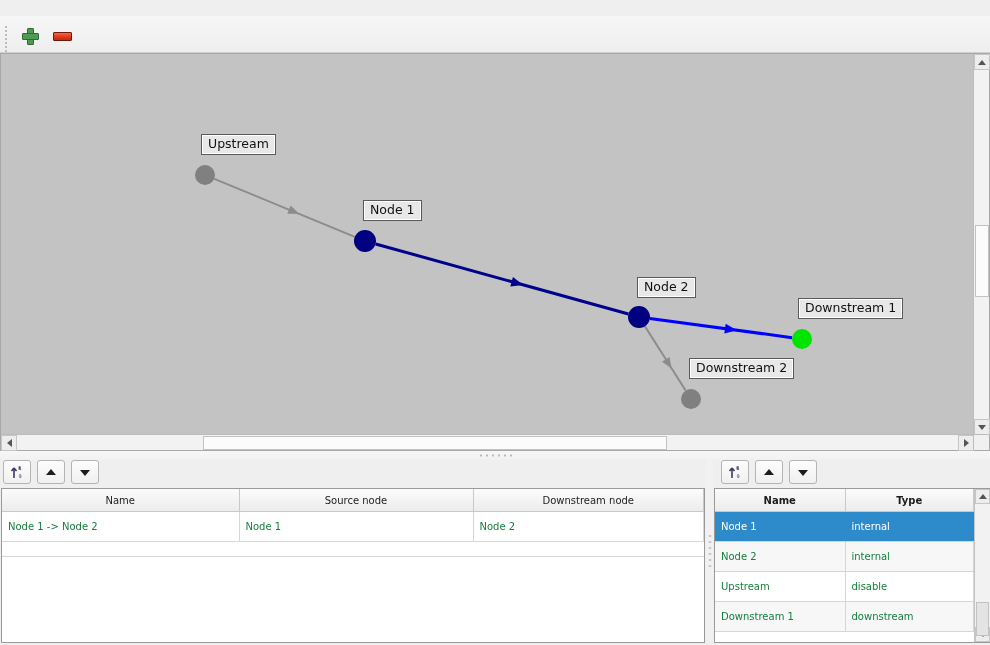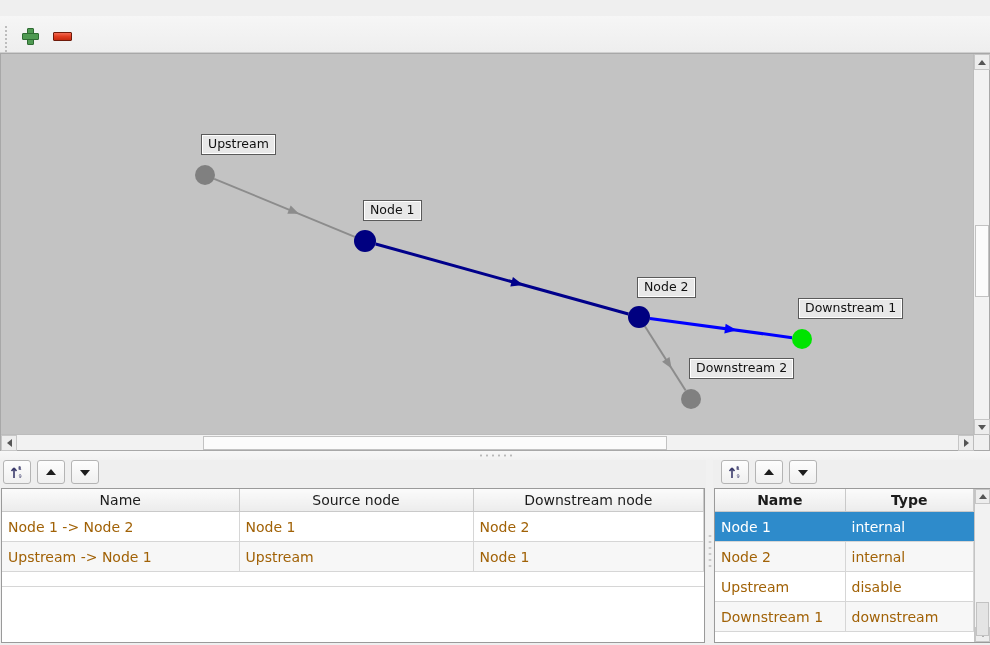--- a/index.html
+++ b/index.html
@@ -132,32 +132,32 @@
   .tbtn {
     width: 28px; height: 24px; box-sizing: border-box;
     background: linear-gradient(to bottom,#fdfdfd 0%, #f0f0f0 100%);
     border: 1px solid #b4b4b4; border-radius: 3px;
     display: flex; align-items: center; justify-content: center;
     cursor: pointer;
   }
 
   table.grid {
     border-collapse: collapse; width: 100%; table-layout: fixed;
-    background: #fff; font-size: 14px;
+    background: #fff; font-size: 10px;
   }
   table.grid th {
     background: linear-gradient(to bottom,#fbfbfb 0%,#ececec 100%);
     border: 1px solid #c9c9c9; border-top: none; border-left: none;
     height: 22px; font-weight: normal; color: #1c1c1c;
     padding: 0 4px;
   }
   .pane-right table.grid th { font-weight: bold; }
   table.grid td {
     border-bottom: 1px solid #d6d6d6; border-right: 1px solid #d6d6d6;
-    height: 29px; padding: 0 6px; color: #a16207; white-space: nowrap; overflow: hidden;
+    height: 29px; padding: 0 6px; color: #15803d; white-space: nowrap; overflow: hidden;
   }
   table.grid tr:nth-child(even) td { background: #f7f7f7; }
   table.grid tr.selected td { background: #2e8bcb; color: #ffffff; border-right-color:#2e8bcb; }
   table.grid tr.empty td { height: 14px; border-right: none; background: #ffffff; }
 
   .grid-box {
     position: absolute; left: 1px; top: 28px;
     border: 1px solid #9a9a9a; box-sizing: border-box; background: #fff;
     overflow: hidden;
   }
@@ -286,25 +286,20 @@
               <th>Source node</th>
               <th>Downstream node</th>
             </tr>
           </thead>
         <tbody id="edges-body">
             <tr>
               <td>Node 1 -&gt; Node 2</td>
               <td>Node 1</td>
               <td>Node 2</td>
             </tr>
-            <tr>
-              <td>Upstream -&gt; Node 1</td>
-              <td>Upstream</td>
-              <td>Node 1</td>
-            </tr>
             <tr class="empty">
               <td colspan="3"></td>
             </tr>
           </tbody>
       </table>
     </div>
   </div>
 
   <div class="splitter-v">
     <div class="grip"></div>

